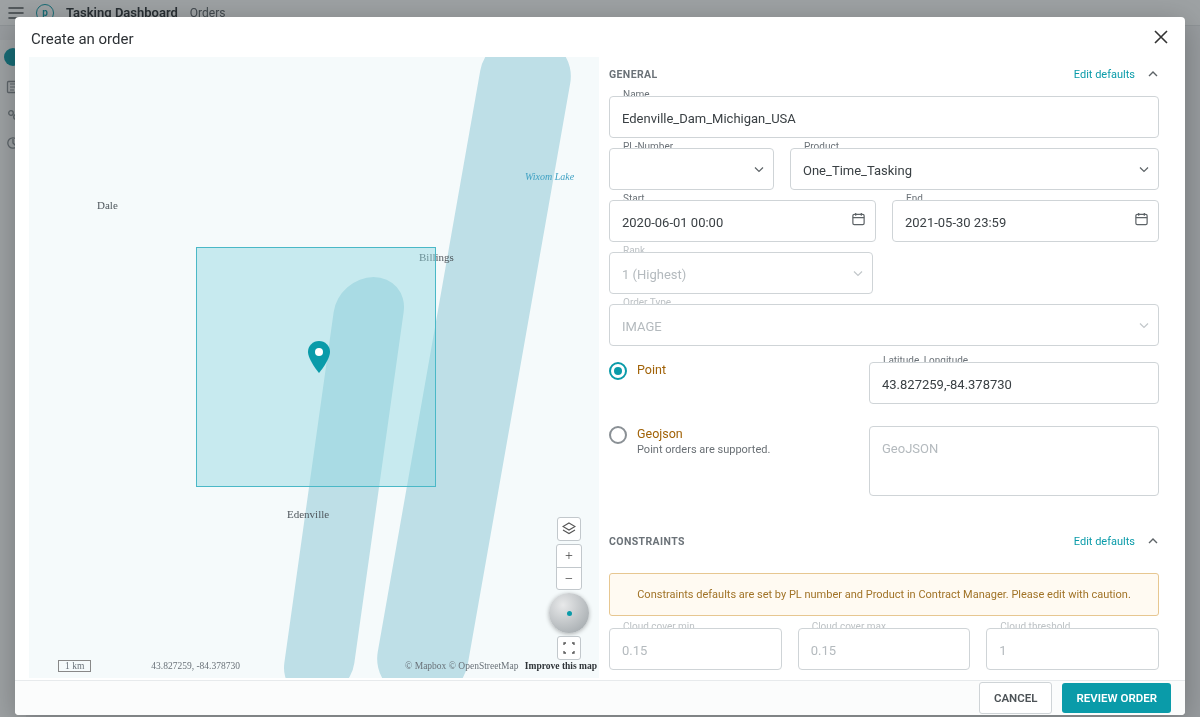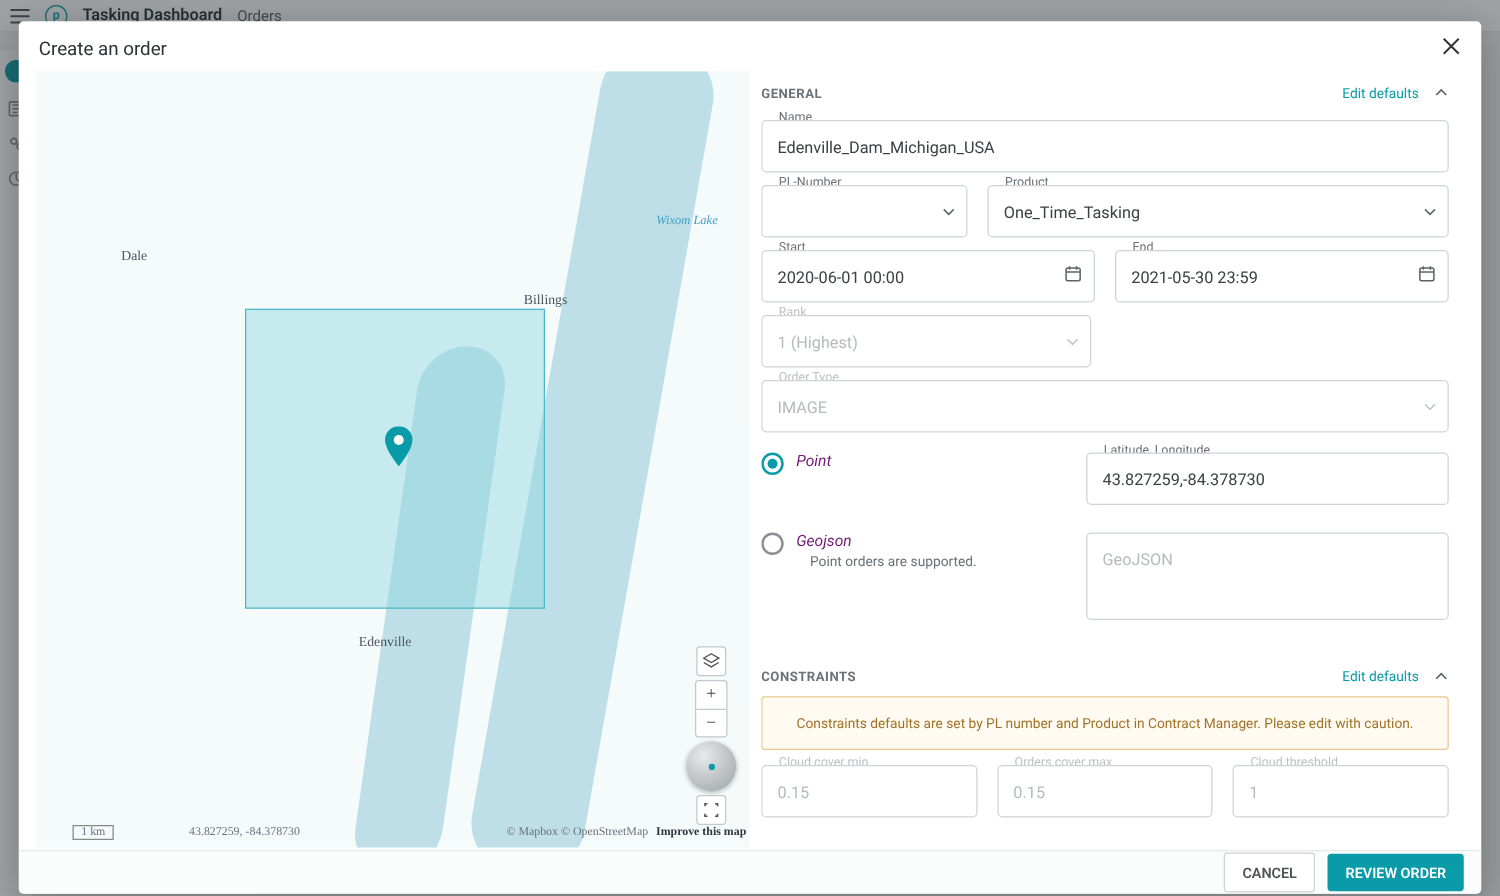--- a/index.html
+++ b/index.html
@@ -73,26 +73,26 @@
   .dd-arrow.dis svg{ stroke:#c2c7ca; }
   .cal-icon { position:absolute; right:10px; top:50%; transform:translateY(-50%); }
   .cal-icon svg{ width:15px;height:15px;stroke:#5d6367;fill:none; }
 
   .radio-row { display:flex; align-items:flex-start; gap:20px; margin-top:16px; }
   .radio-left { flex:0 0 240px; display:flex; align-items:flex-start; gap:10px; }
   .radio { width:18px; height:18px; border:2px solid #0a9ba9; border-radius:50%; display:flex; align-items:center; justify-content:center; flex-shrink:0; cursor:pointer; }
   .radio .inner { width:8px;height:8px;background:#0a9ba9;border-radius:50%; display:none; }
   .radio.sel .inner { display:block; }
   .radio.unsel { border-color:#8a9095; }
-  .radio-lbl { font-size:12.5px; color:#701a75;font-style:italic; }
-  .radio-sub { font-size:11px; color:#6a7075; margin-top:2px;margin-left:11px; }
+  .radio-lbl { font-size:12.5px; color:#a16207; }
+  .radio-sub { font-size:11px; color:#6a7075; margin-top:2px; }
   .ta { min-height:70px; }
   .ta.dis { color:#d2d6d8; }
 
-  .warn { border:1px solid #e7c791; background:#fffaf2; color:#a17327; font-size:11px; padding:14px; text-align:center; border-radius:3px; margin-top:4px; }
+  .warn { border:1px solid #e7c791; background:#fffaf2; color:#a17327; font-size:11px; padding:14px; text-align:center; border-radius:3px; margin-top:20px; }
 
   .modal-foot { height:35px; border-top:1px solid #e7eaec; display:flex; align-items:center; justify-content:flex-end; gap:10px; padding:0 14px; background:#fbfcfc; }
   .btn { font-size:11.5px; font-weight:600; padding:8px 14px; border-radius:3px; cursor:pointer; }
   .btn.outline { border:1px solid #cfd4d7; background:#fff; color:#4c5256; }
   .btn.primary { background:#0a9ba9; color:#fff; }
 </style>
 </head>
 <body>
 
 <div class="bg-header">
@@ -139,21 +139,21 @@
   </div>
 
   <div class="modal-body">
 
     <div class="map-pane">
       <div class="map-bg"></div>
       <div class="river"></div>
       <div class="river2"></div>
       <div class="lake-label">Wixom Lake</div>
       <div class="m-label" style="top:142px;left:68px">Dale</div>
-      <div class="m-label" style="top:177px;left:390px">Billings</div>
+      <div class="m-label" style="top:194px;left:390px">Billings</div>
       <div class="m-label" style="top:451px;left:258px">Edenville</div>
       <div class="aoi"></div>
       <div class="pin">
         <svg viewBox="0 0 24 32">
             <path d="M12 0C5.9 0 1 4.8 1 10.8 1 19 12 32 12 32s11-13 11-21.2C23 4.8 18.1 0 12 0z" fill="#0a9ba9"></path>
             <circle cx="12" cy="11" r="4" fill="#fff"></circle>
           </svg>
       </div>
       <div class="map-ctrls">
         <div class="mbtn">
@@ -294,21 +294,21 @@
       </div>
 
       <div class="warn">Constraints defaults are set by PL number and Product in Contract Manager. Please edit with caution.</div>
 
       <div class="row" style="margin-top:12px;">
         <div class="fld dis">
           <div class="flabel">Cloud cover min</div>
           <div class="inp">0.15</div>
         </div>
         <div class="fld dis">
-          <div class="flabel">Orders cover max</div>
+          <div class="flabel">Cloud cover max</div>
           <div class="inp">0.15</div>
         </div>
         <div class="fld dis">
           <div class="flabel">Cloud threshold</div>
           <div class="inp">1</div>
         </div>
       </div>
 
     </div>
   </div>

